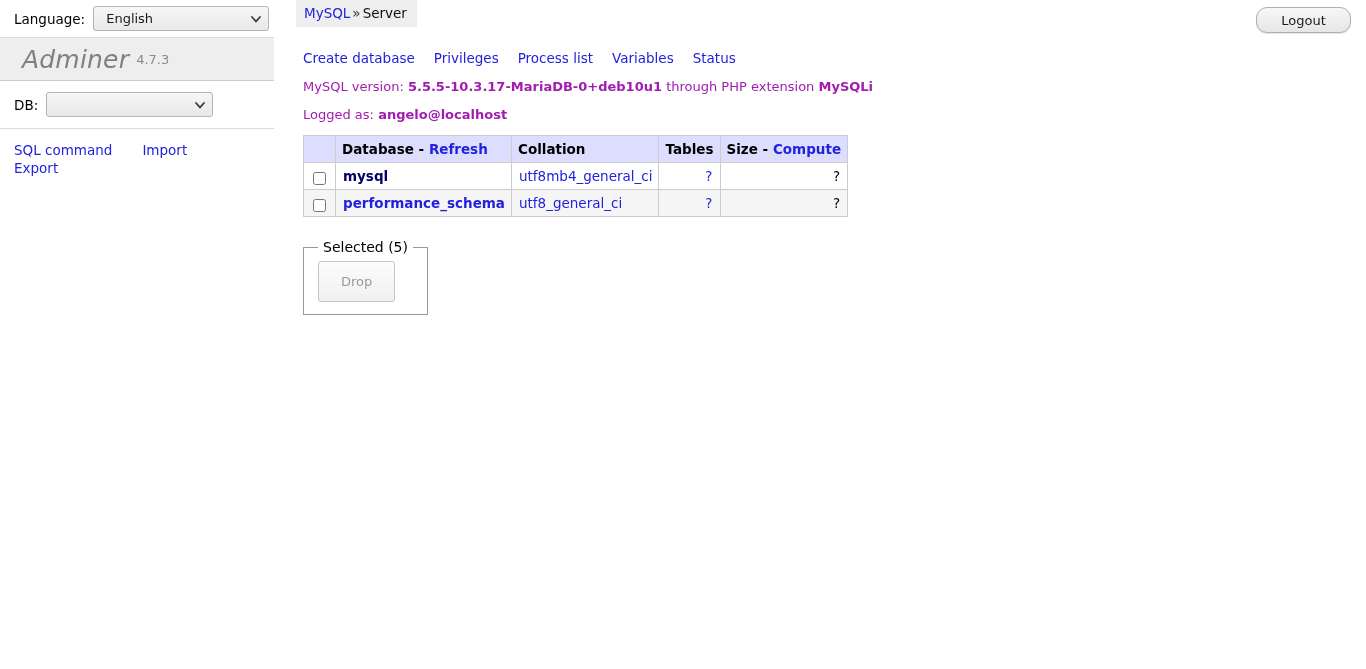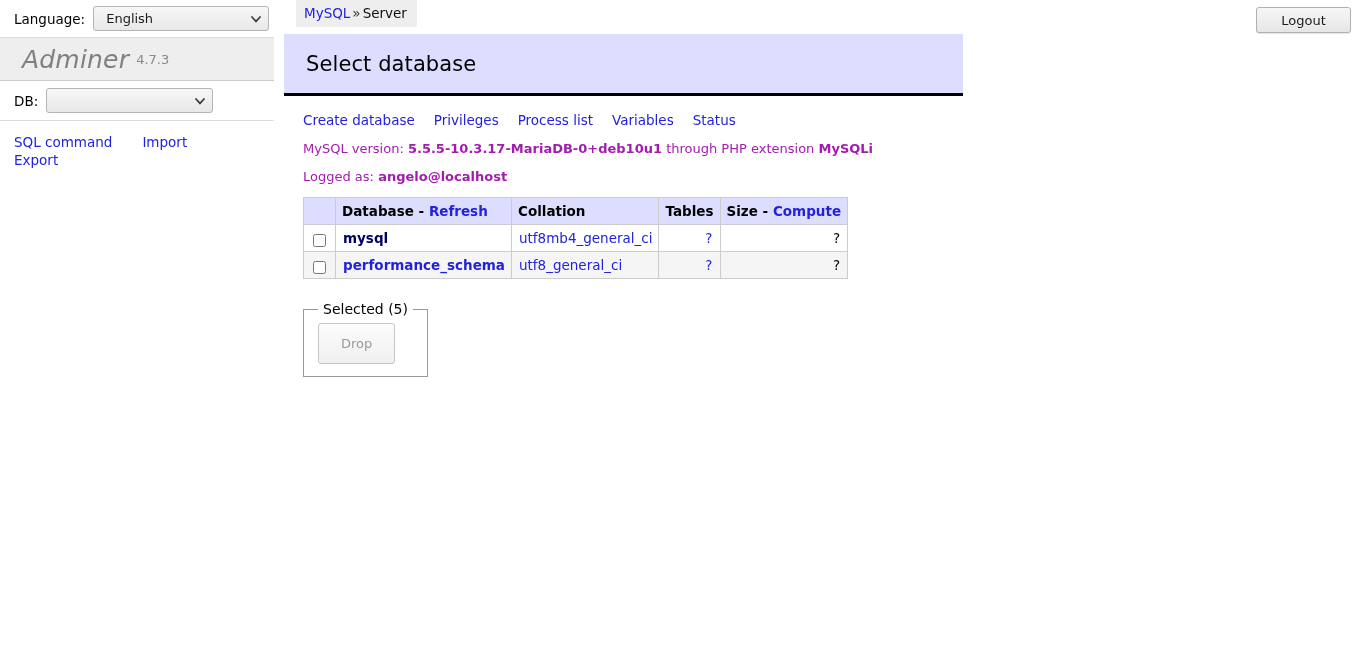--- a/index.html
+++ b/index.html
@@ -90,21 +90,21 @@
     color: #808080;
     letter-spacing: 0.2px;
   }
   #logo-box .ver {
     font-size: 13px;
     color: #8a8a8a;
     margin-left: 7px;
     font-style: normal;
   }
   #db-box {
-    height: 40px;
+    height: 48px;
     display: flex;
     align-items: center;
     padding-left: 14px;
     box-sizing: border-box;
     border-bottom: 1px solid #dcdcdc;
   }
   #db-box .lbl {
     font-size: 13.5px;
     margin-right: 8px;
   }
@@ -124,21 +124,21 @@
     position: absolute;
     right: 15px;
     top: 7px;
     width: 95px;
     height: 26px;
     font-family: "DejaVu Sans", "Liberation Sans", sans-serif;
     font-size: 13px;
     color: #1b1b1b;
     background-image: linear-gradient(to bottom, #f7f7f7 0%, #e6e6e6 100%);
     border: 1px solid #b0b0b0;
-    border-radius: 3px;
+    border-radius: 11px;
     cursor: pointer;
     box-shadow: 0 1px 1px rgba(0,0,0,0.10);
   }
 
   
   #breadcrumb {
     position: absolute;
     left: 296px;
     top: 0;
     background: #eeeeee;
@@ -299,23 +299,20 @@
 
   <div id="side-links">
     <a href="#">SQL command</a><span class="gap"></span><a href="#">Import</a><br>
     <a href="#">Export</a>
   </div>
 
 </div>
 
 <div id="main">
 
-  <div id="page-head">
-    <h2>Select database</h2>
-  </div>
 
   <div id="content">
 
     <div id="toplinks">
       <a href="#">Create database</a><a href="#">Privileges</a><a href="#">Process list</a><a href="#">Variables</a><a href="#">Status</a>
     </div>
 
     <div class="info-line">
       <span>MySQL version:</span>
       <b>5.5.5-10.3.17-MariaDB-0+deb10u1</b>

